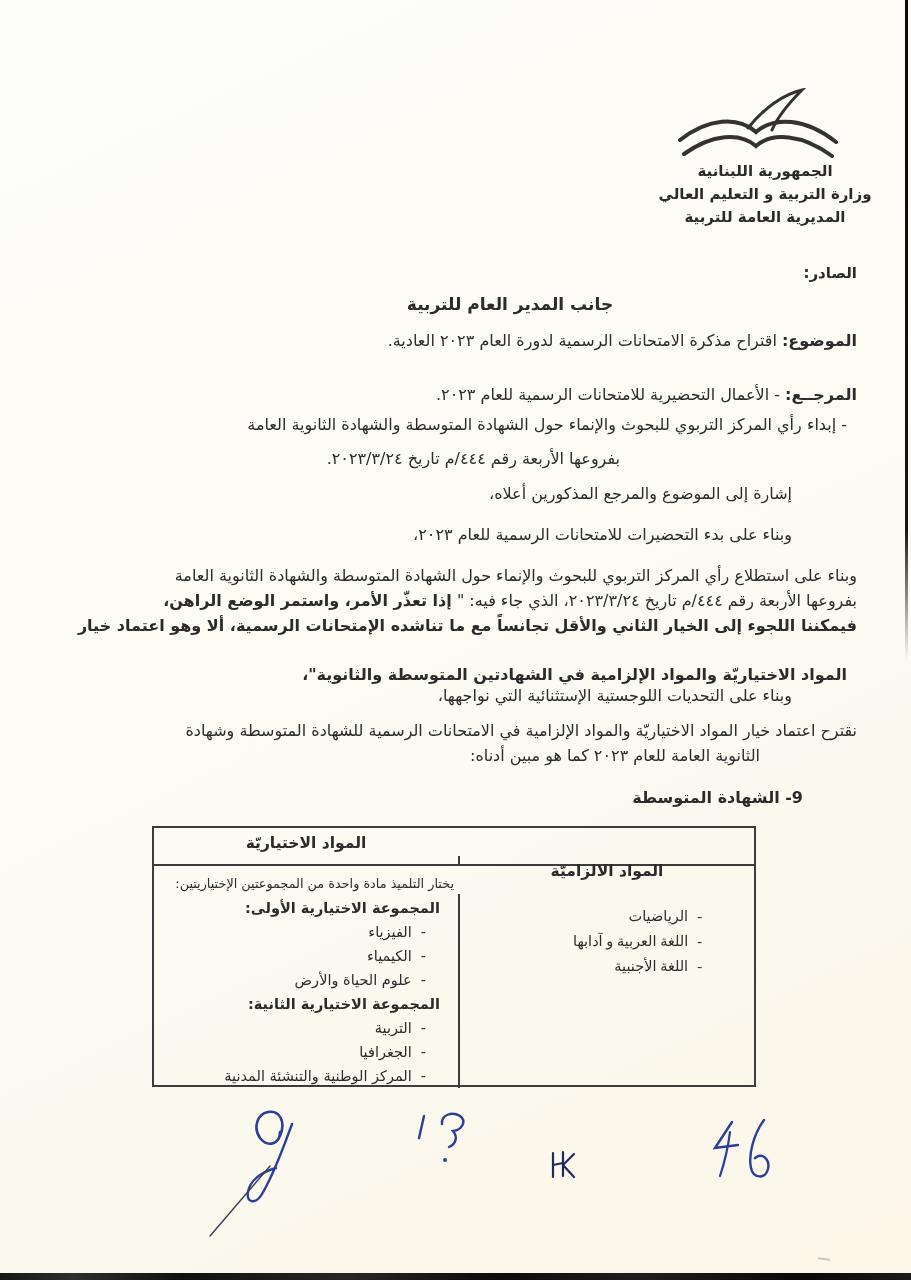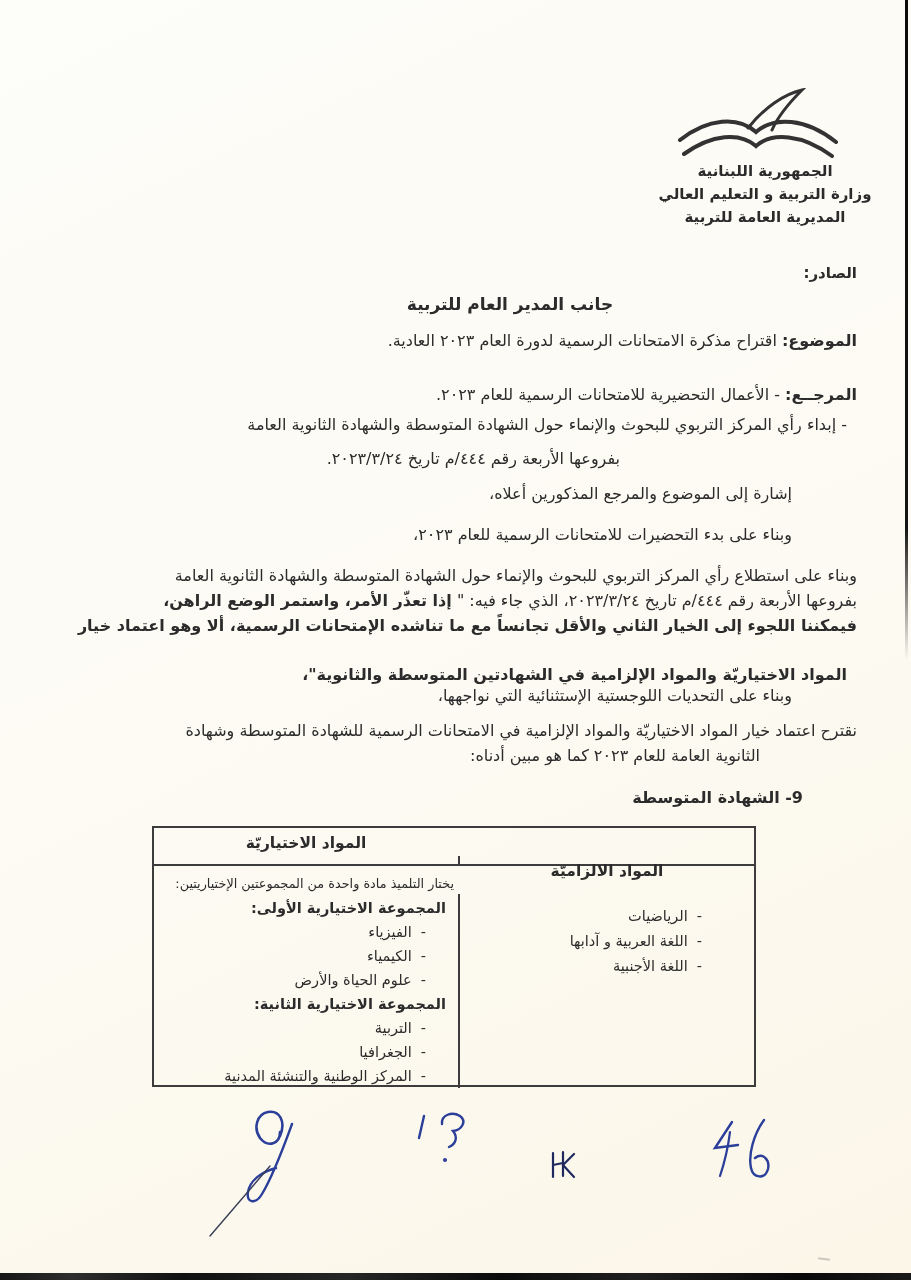--- a/index.html
+++ b/index.html
@@ -25,22 +25,22 @@
   .thead { height:38px; border-bottom:2px solid #3c3c3c; box-sizing:border-box; }
   .tbody { flex:1; }
   .tc { box-sizing:border-box; }
   .tc-mand { width:296px; border-left:2px solid #3c3c3c;margin-top:28px; }
   .tc-opt { flex:1;border-radius:15px; }
   .thead .tc { display:flex; align-items:flex-start; justify-content:center; font-weight:bold; font-size:15.5px; padding-top:6px; }
   .cell-line { direction:rtl; font-size:14.5px; line-height:24px; white-space:nowrap; }
   .item-line { padding-right:32px; }
   .mand-item { padding-right:52px; line-height:25px; }
   .intro-line { font-size:12.8px; padding-right:4px; }
-  .grp-title { font-weight:bold; padding-right:12px; }
-  .mand-cell { padding-top:10px; }
+  .grp-title { font-weight:bold; padding-right:18px; }
+  .mand-cell { padding-top:10px;font-family:Liberation Serif, serif; }
   .opt-cell { padding-top:6px; }
   .dash { display:inline-block; margin-left:9px; }
   
   .edge-line { position:absolute; right:3px; top:0; width:3px; height:660px;
     background:linear-gradient(to bottom, #0b0b0b 0%, #141414 80%, rgba(0,0,0,0) 100%); }
   .bottom-strip { position:absolute; left:0; right:0; bottom:0; height:7px;
     background:linear-gradient(90deg,#161616 0%,#2e2e2e 8%,#101010 20%,#262626 38%,#0b0b0b 55%,#1f1f1f 70%,#080808 88%,#1a1a1a 100%); }
   .speck { position:absolute; left:818px; top:1258px; width:12px; height:2px; background:#c9c9c0; transform:rotate(7deg); }
   svg { display:block; }
 </style>

